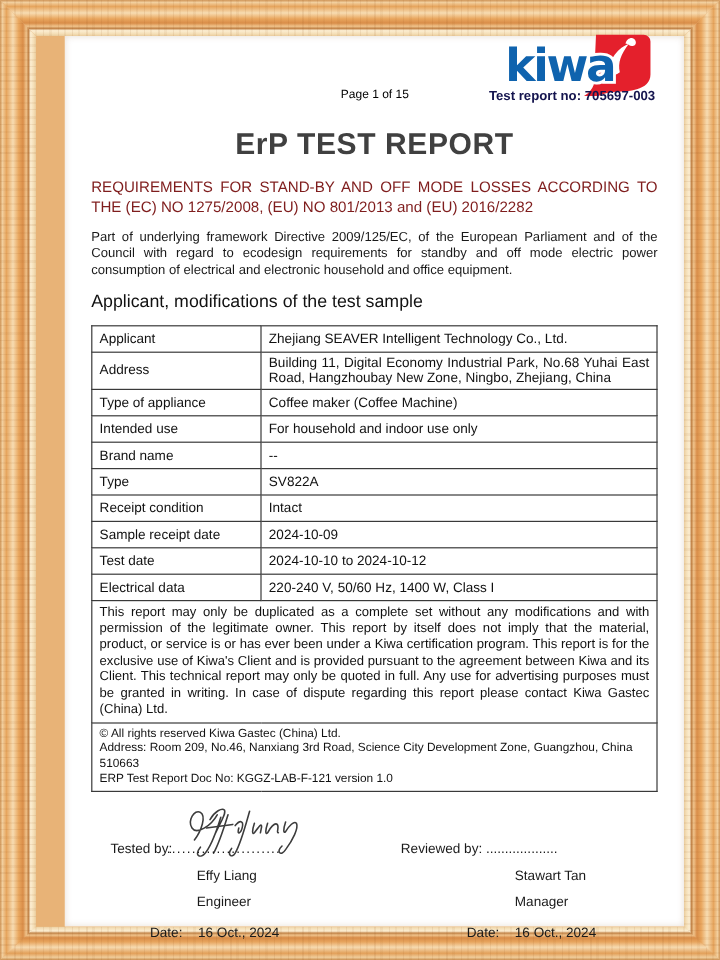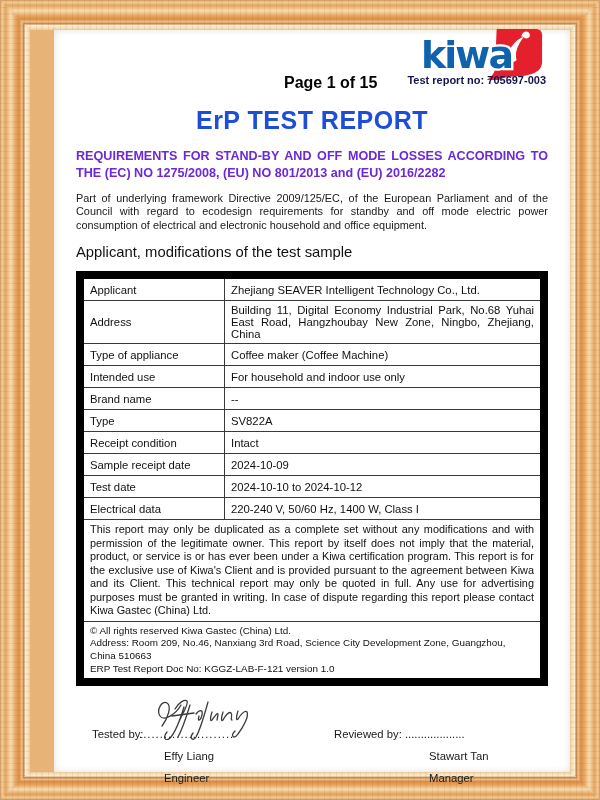--- a/index.html
+++ b/index.html
@@ -36,30 +36,30 @@
   .document{
     position:absolute;left:30px;right:30px;top:30px;bottom:28px;
     background:#ffffff;box-sizing:border-box;padding:0 22px;
     box-shadow:inset 0 0 6px rgba(110,60,10,.18);
     margin-left:24px;
   }
 
   
   .doc-header{position:relative;height:60px;}
   .logo{position:absolute;top:-2px;right:2px;width:127px;height:52px;}
-  .page-info{position:absolute;top:44px;left:208px;font-size:16px;font-weight:bold;color:#000;}
+  .page-info{position:absolute;top:44px;left:208px;font-size:10px;font-weight:normal;color:#000;}
   .report-no{position:absolute;top:44px;right:2px;font-size:11px;font-weight:bold;color:#14144e;}
 
-  .doc-title{margin:16px 0 0;font-size:25px;font-weight:bold;text-align:center;letter-spacing:.5px;color:#1d4ed8;}
-  .doc-subtitle{margin:13px 0 0;font-size:12.6px;line-height:16.5px;font-weight:bold;text-align:justify;color:#6d28d9;}
+  .doc-title{margin:16px 0 0;font-size:25px;font-weight:bold;text-align:center;letter-spacing:.5px;color:#404040;}
+  .doc-subtitle{margin:13px 0 0;font-size:12.6px;line-height:16.5px;font-weight:normal;text-align:justify;color:#7f1d1d;}
   .doc-intro{margin:11px 0 0;font-size:10.9px;line-height:13.4px;text-align:justify;color:#1a1a1a;}
   .section-heading{margin:12px 0 0;font-size:14.8px;font-weight:400;color:#111;}
 
   
-  table.info{margin-top:11px;width:100%;border-collapse:collapse;border:8px solid #000000;font-size:11.3px;}
+  table.info{margin-top:11px;width:100%;border-collapse:collapse;border:1px solid #000000;font-size:11.3px;}
   table.info td{border:1px solid #3a3a3a;padding:3px 6px;color:#111;}
   td.lbl{width:128px;height:15px;}
   td.val{text-align:justify;padding-left:8px;}
   td.disclaimer-cell{font-size:10.9px;line-height:13.5px;text-align:justify;padding:4px 7px 6px;}
   td.footer-cell{font-size:9.9px;line-height:12.6px;padding:3px 7px 5px;}
 
   
   .sig-block{position:relative;height:120px;margin-top:8px;font-size:11.3px;}
   .sig-item{position:absolute;white-space:nowrap;color:#1a1a1a;}
   .tested-label{left:16px;top:34px;}

